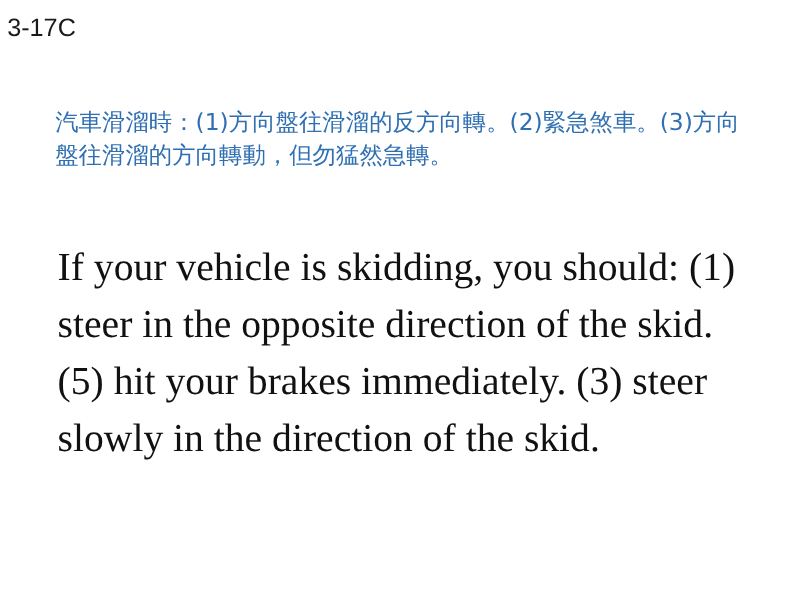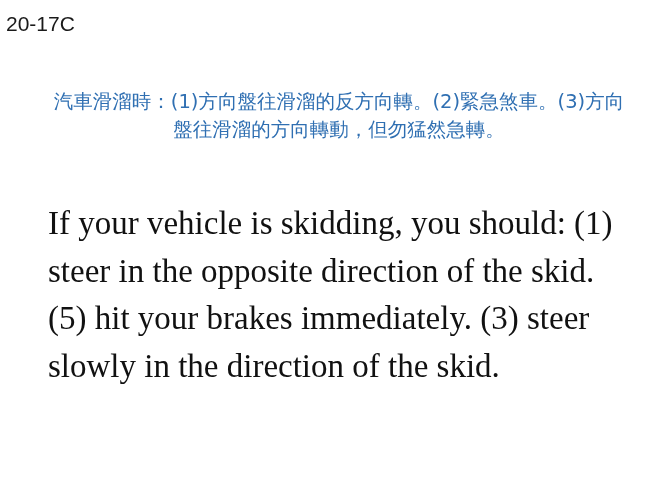--- a/index.html
+++ b/index.html
@@ -32,38 +32,38 @@
   .chinese-block {
     position: absolute;
     left: 46px;
     top: 88px;
     width: 586px;
     font-family: "DejaVu Sans", "Liberation Sans", sans-serif;
     font-size: 19.5px;
     line-height: 1.42;
     color: #2f6fb2;
     letter-spacing: 0px;
-    text-align: center;
+    text-align: left;
   }
   .english-block {
     position: absolute;
     left: 48px;
     top: 200px;
     width: 592px;
     font-family: "Liberation Serif", "DejaVu Serif", serif;
     font-size: 33px;
     line-height: 1.44;
     color: #111111;
     text-align: left;
   }
 </style>
 </head>
 <body>
 
 <div class="slide">
 
-  <div class="slide-id">20-17C</div>
+  <div class="slide-id">3-17C</div>
 
   <div class="chinese-block">汽車滑溜時：(1)方向盤往滑溜的反方向轉。(2)緊急煞車。(3)方向盤往滑溜的方向轉動，但勿猛然急轉。</div>
 
   <div class="english-block">If your vehicle is skidding, you should: (1) steer in the opposite direction of the skid. (5) hit your brakes immediately. (3) steer slowly in the direction of the skid.</div>
 
 </div>
 
 </body></html>

